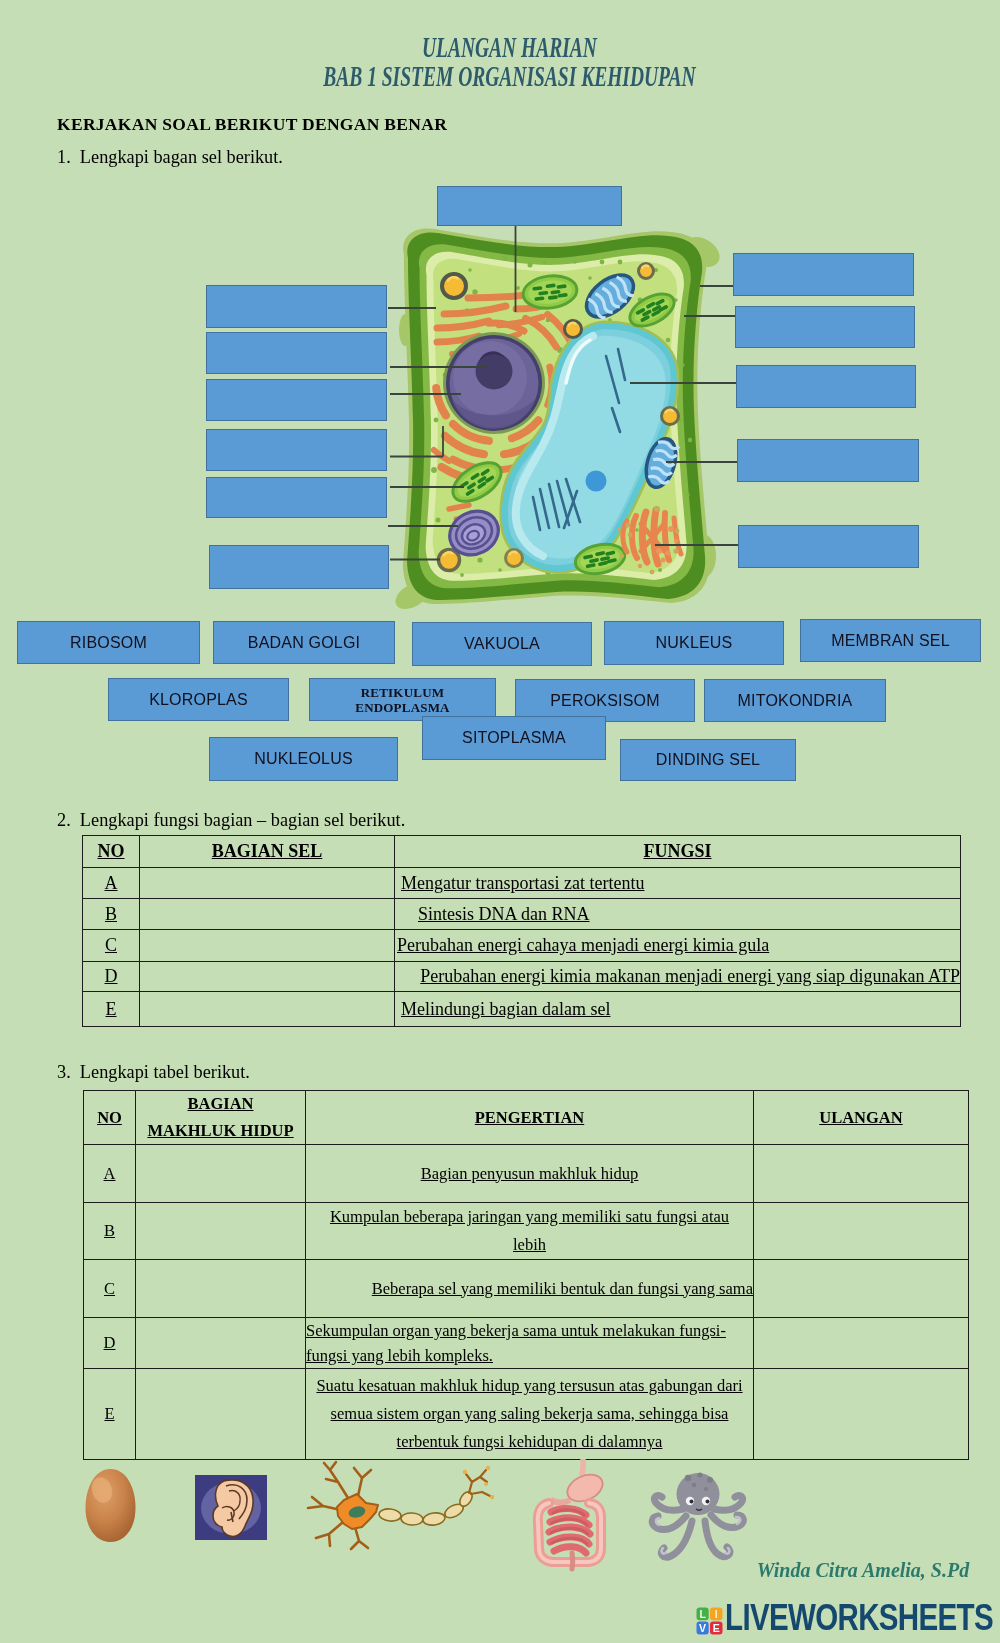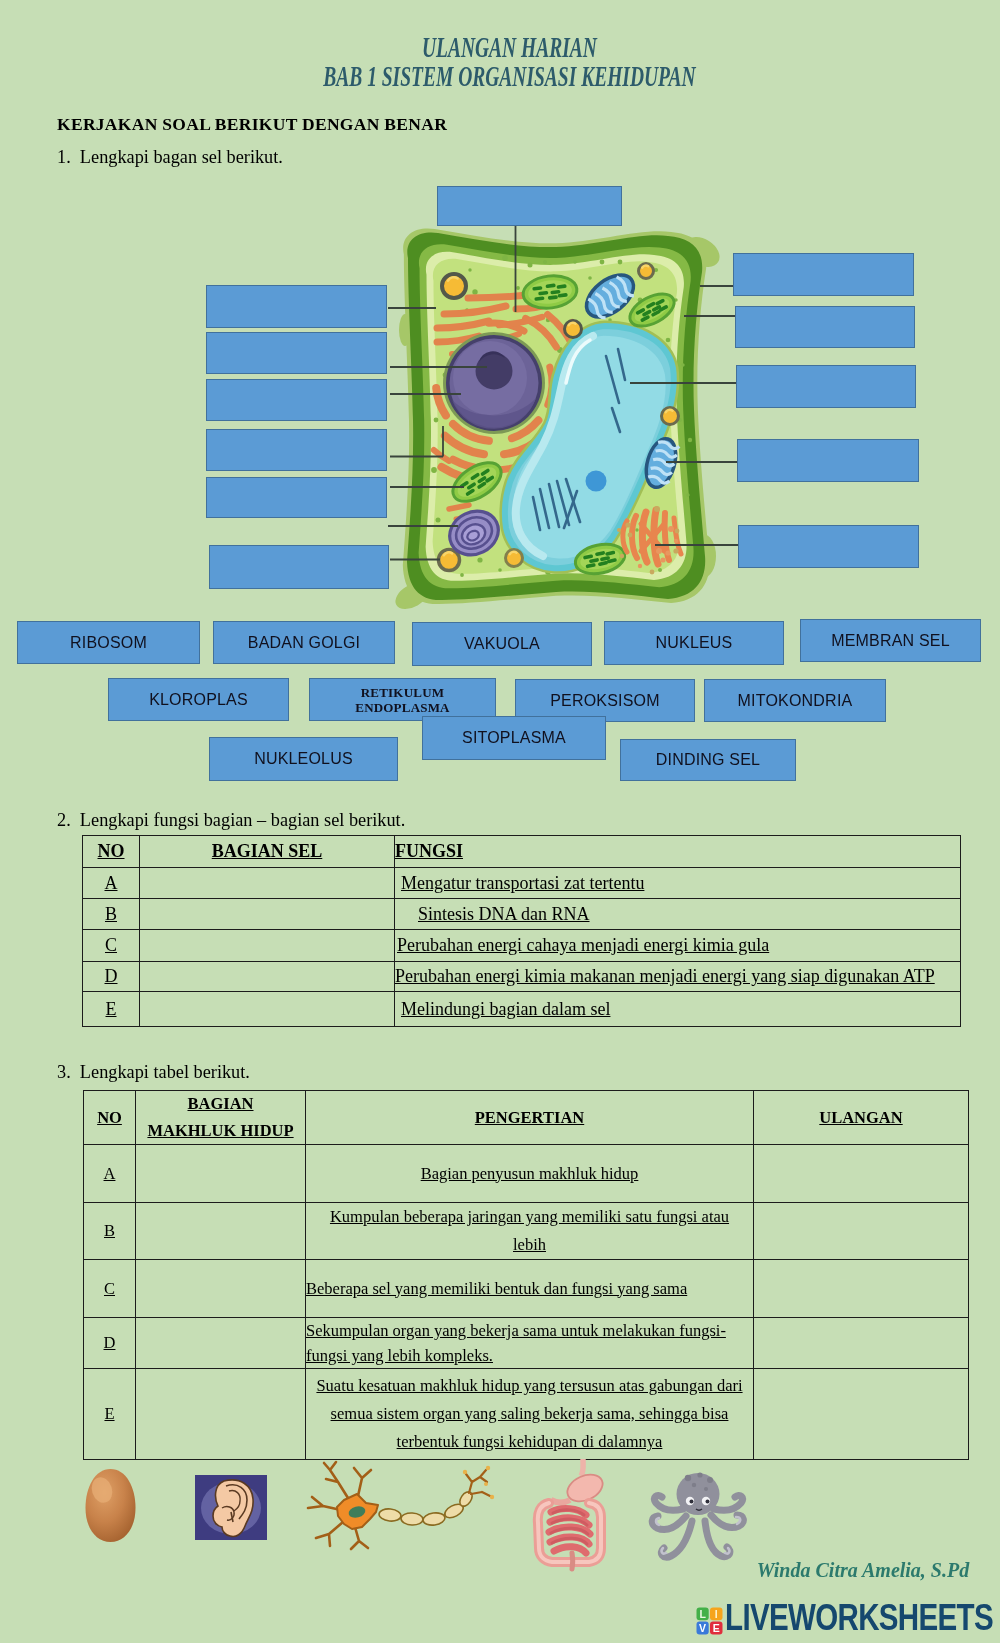--- a/index.html
+++ b/index.html
@@ -333,41 +333,41 @@
 
 <div class="btn" style="left:620px;top:739px;width:176px;height:42px;">DINDING SEL</div>
 
 <div class="abs" style="left:57px;top:810px;font-size:18.3px;">2.&nbsp;&nbsp;Lengkapi fungsi bagian – bagian sel berikut.</div>
 
 <table class="abs t2" style="left:82px;top:835px;">
   <tbody>
       <tr style="height:32px;">
         <td style="width:56px;text-align:center;font-weight:bold;">NO</td>
         <td style="width:254px;text-align:center;font-weight:bold;">BAGIAN SEL</td>
-        <td style="width:565px;font-weight:bold;">FUNGSI</td>
+        <td style="width:565px;text-align:center;font-weight:bold;">FUNGSI</td>
       </tr>
   <tr style="height:31px;">
         <td style="text-align:center;">A</td>
         <td></td>
         <td style="padding-left:6px;">Mengatur transportasi zat tertentu</td>
       </tr>
   <tr style="height:31px;">
         <td style="text-align:center;">B</td>
         <td></td>
         <td style="padding-left:23px;">Sintesis DNA dan RNA</td>
       </tr>
   <tr style="height:32px;">
         <td style="text-align:center;">C</td>
         <td></td>
         <td style="padding-left:2px;">Perubahan energi cahaya menjadi energi kimia gula</td>
       </tr>
   <tr style="height:30px;">
         <td style="text-align:center;">D</td>
         <td></td>
-        <td style="padding-left:0;">Perubahan energi kimia makanan menjadi energi yang siap digunakan ATP</td>
+        <td style="padding-left:0;text-align:right;">Perubahan energi kimia makanan menjadi energi yang siap digunakan ATP</td>
       </tr>
   <tr style="height:35px;">
         <td style="text-align:center;">E</td>
         <td></td>
         <td style="padding-left:6px;">Melindungi bagian dalam sel</td>
       </tr>
 </tbody>
   </table>
 
 <div class="abs" style="left:57px;top:1062px;font-size:18.3px;">3.&nbsp;&nbsp;Lengkapi tabel berikut.</div>
@@ -388,21 +388,21 @@
       </tr>
   <tr style="height:57px;">
         <td style="text-align:center;">B</td>
         <td></td>
         <td style="text-align:center;line-height:28px;">Kumpulan beberapa jaringan yang memiliki satu fungsi atau<br>lebih</td>
         <td></td>
       </tr>
   <tr style="height:58px;">
         <td style="text-align:center;">C</td>
         <td></td>
-        <td style="text-align:left;line-height:28px;">Beberapa sel yang memiliki bentuk dan fungsi yang sama</td>
+        <td style="text-align:right;line-height:28px;">Beberapa sel yang memiliki bentuk dan fungsi yang sama</td>
         <td></td>
       </tr>
   <tr style="height:49px;">
         <td style="text-align:center;">D</td>
         <td></td>
         <td style="text-align:left;line-height:25px;">Sekumpulan organ yang bekerja sama untuk melakukan fungsi-<br>fungsi yang lebih kompleks.</td>
         <td></td>
       </tr>
   <tr style="height:91px;">
         <td style="text-align:center;">E</td>

